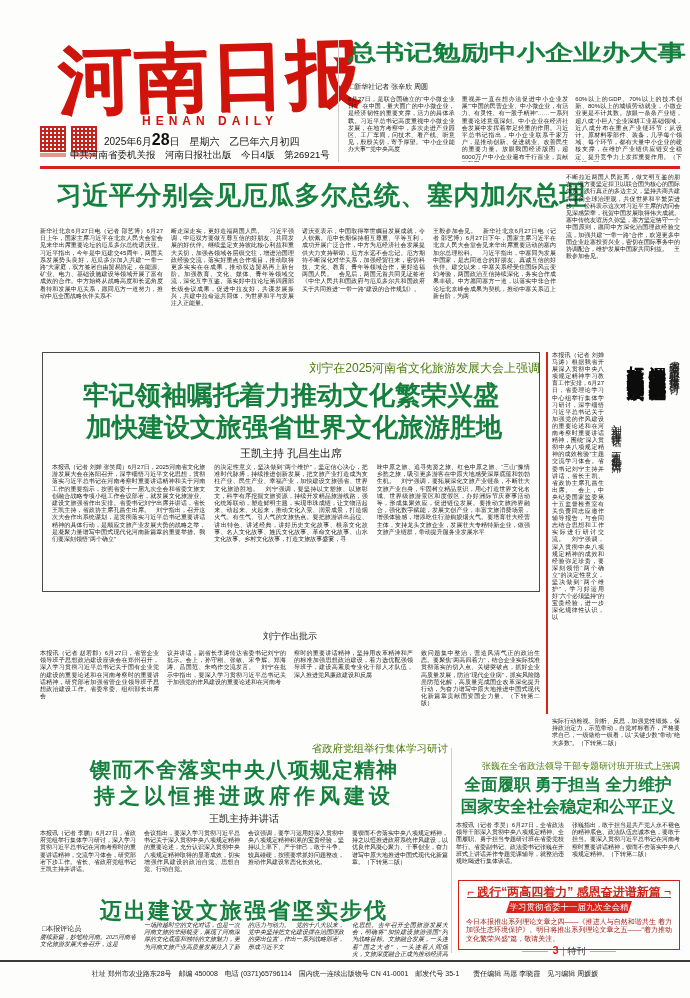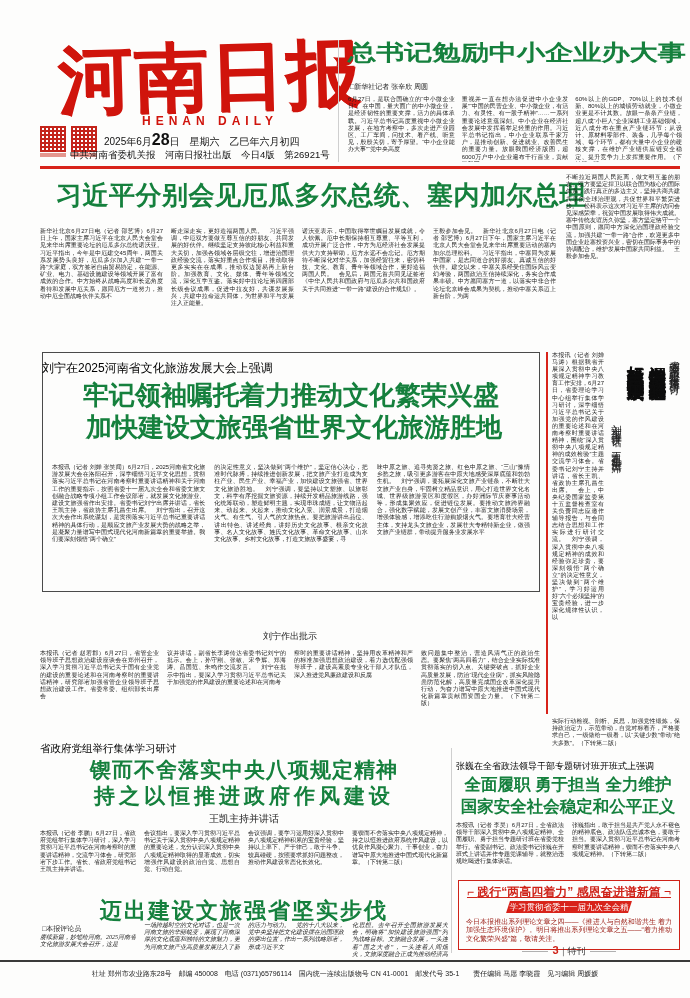--- a/index.html
+++ b/index.html
@@ -18,21 +18,21 @@
   .date-line .day { font-size:16px; font-weight:bold; }
   .pub-line { left:70px; top:149px; font-size:9.5px; color:#111; white-space:nowrap; }
   .qr { width:26px; height:26px; background-color:#fff;
         background-image:
           repeating-linear-gradient(0deg,#c4241b 0 2px,rgba(255,255,255,0) 2px 4px),
           repeating-linear-gradient(90deg,#c4241b 0 2px,#fff 2px 4px); }
   .qr-label { width:26px; height:4px; margin-top:1px; background:#d8695f; opacity:.7; }
   .vdiv { width:1px; background:#cfcfcf; }
 
   
-  .kicker { font-size:11px; color:#000000; text-align:left; }
+  .kicker { font-size:11px; color:#4d7c0f; text-align:right; }
   .byline { font-size:9px; color:#222; text-align:center; }
   .byline-sm { font-size:7px; color:#222; }
   .cols { display:flex; gap:7px; overflow:hidden; }
   .col { flex:1; font-size:6px; line-height:7.2px; text-align:justify; text-justify:inter-ideograph;
          color:#1c1c1c; overflow:hidden; }
   .h-black { color:#15803d; font-weight:900; white-space:nowrap; }
 
   
   .tr-headline { left:348px; top:38px; width:334px; font-size:22px; text-align:left; }
   .tr-headline span { display:inline-block; transform:scaleX(1.28); transform-origin:left center; }
@@ -155,20 +155,21 @@
         <div class="col">诺沃亚表示，中国取得举世瞩目发展成就，令人钦佩。厄中长期保持相互尊重、平等互利，成功开展广泛合作，中方为厄经济社会发展提供大力支持帮助，厄方永远不会忘记。厄方期待不断深化对华关系，加强经贸往来，密切科技、文化、教育、青年等领域合作，更好造福两国人民。　会见后，两国元首共同见证签署《中华人民共和国政府与厄瓜多尔共和国政府关于共同推进“一带一路”建设的合作规划》。</div>
         <div class="col">王毅参加会见。　新华社北京6月27日电（记者 邵艺博）6月27日下午，国家主席习近平在北京人民大会堂会见来华出席重要活动的塞内加尔总理松科。　习近平指出，中塞同为发展中国家，是志同道合的好朋友、真诚互信的好伙伴。建交以来，中塞关系经受住国际风云变幻考验，两国政治互信持续深化，务实合作成果丰硕。中方愿同塞方一道，以落实中非合作论坛北京峰会成果为契机，推动中塞关系迈上新台阶，为两</div>
       </div>
   </div>
   <div class="abs lead-right">不断拉近两国人民距离，做文明互鉴的朋友。双方要坚定捍卫以联合国为核心的国际体系，践行真正的多边主义，坚持共商共建共享的全球治理观，共促世界和平繁荣进步。　松科表示这次对习近平主席的访问会见深感荣幸，祝贺中国发展取得伟大成就。塞中传统友谊历久弥坚，塞方坚定恪守一个中国原则，愿同中方深化治国理政经验交流，加强共建“一带一路”合作，欢迎更多中国企业赴塞投资兴业，密切在国际事务中的协调配合，维护发展中国家共同利益。　王毅参加会见。</div>
 
   <div class="abs box"></div>
   <div class="abs box-kicker kicker">刘宁在2025河南省文化旅游发展大会上强调</div>
   <div class="abs box-h1 h-black">牢记领袖嘱托着力推动文化繁荣兴盛</div>
   <div class="abs box-h2 h-black">加快建设文旅强省世界文化旅游胜地</div>
+  <div class="abs box-byline byline">王凯主持 孔昌生出席</div>
   <div class="abs box-cols">
     <div style="display:flex;gap:9px;width:100%;height:100%;">
         <div class="col">本报讯（记者 刘婵 张笑闻）6月27日，2025河南省文化旅游发展大会在洛阳召开，深学细悟习近平文化思想，贯彻落实习近平总书记在河南考察时重要讲话精神和关于河南工作的重要指示，按照省委十一届九次全会和省委文旅文创融合战略专项小组工作会议部署，就发展文化旅游业、建设文旅强省作出安排。省委书记刘宁出席并讲话，省长王凯主持，省政协主席孔昌生出席。　刘宁指出，召开这次大会作出系统谋划，是贯彻落实习近平总书记重要讲话精神的具体行动，是顺应文旅产业发展大势的战略之举，是凝聚力量谱写中国式现代化河南新篇章的重要举措。我们要深刻领悟“两个确立”</div>
         <div class="col">的决定性意义，坚决做到“两个维护”，坚定信心决心，把准时代脉搏，持续推进创新发展，把文旅产业打造成为支柱产业、民生产业、幸福产业，加快建设文旅强省、世界文化旅游胜地。　刘宁强调，要坚持以文塑旅、以旅彰文，科学有序挖掘文旅资源，持续开发精品旅游线路，强化统筹联动，塑造鲜明主题，实现串珠成链，让文物活起来、动起来、火起来，推动文化入景、润景成景，打造烟火气、有生气、引人气的文旅热点。要把旅游讲出品位、讲出特色、讲述经典，讲好历史文化故事、根亲文化故事、名人文化故事、姓氏文化故事、革命文化故事、山水文化故事、乡村文化故事，打造文旅故事盛宴，寻</div>
         <div class="col">味中原之旅、追寻先贤之旅、红色中原之旅、“三山”豫情乡愁之旅，吸引更多游客在中原大地感受深厚底蕴和勃勃生机。　刘宁强调，要拓展深化文旅产业链条，不断壮大文旅产业自身，牢固树立精品意识，用心打造世界文化名城、世界级旅游景区和度假区，办好洲际节庆赛事活动等，形成集聚效应，促进链位发展。要推动文旅跨界融合，强化数字赋能，发展文创产业，丰富文旅消费场景，增强体验感，增添吃住行游购娱烟火气。要培育壮大经营主体，支持龙头文旅企业，发展壮大专精特新企业，做强文旅产业链群，带动提升服务业发展水平</div>
       </div>
   </div>
 
   <div class="abs red-vline"></div>
 

